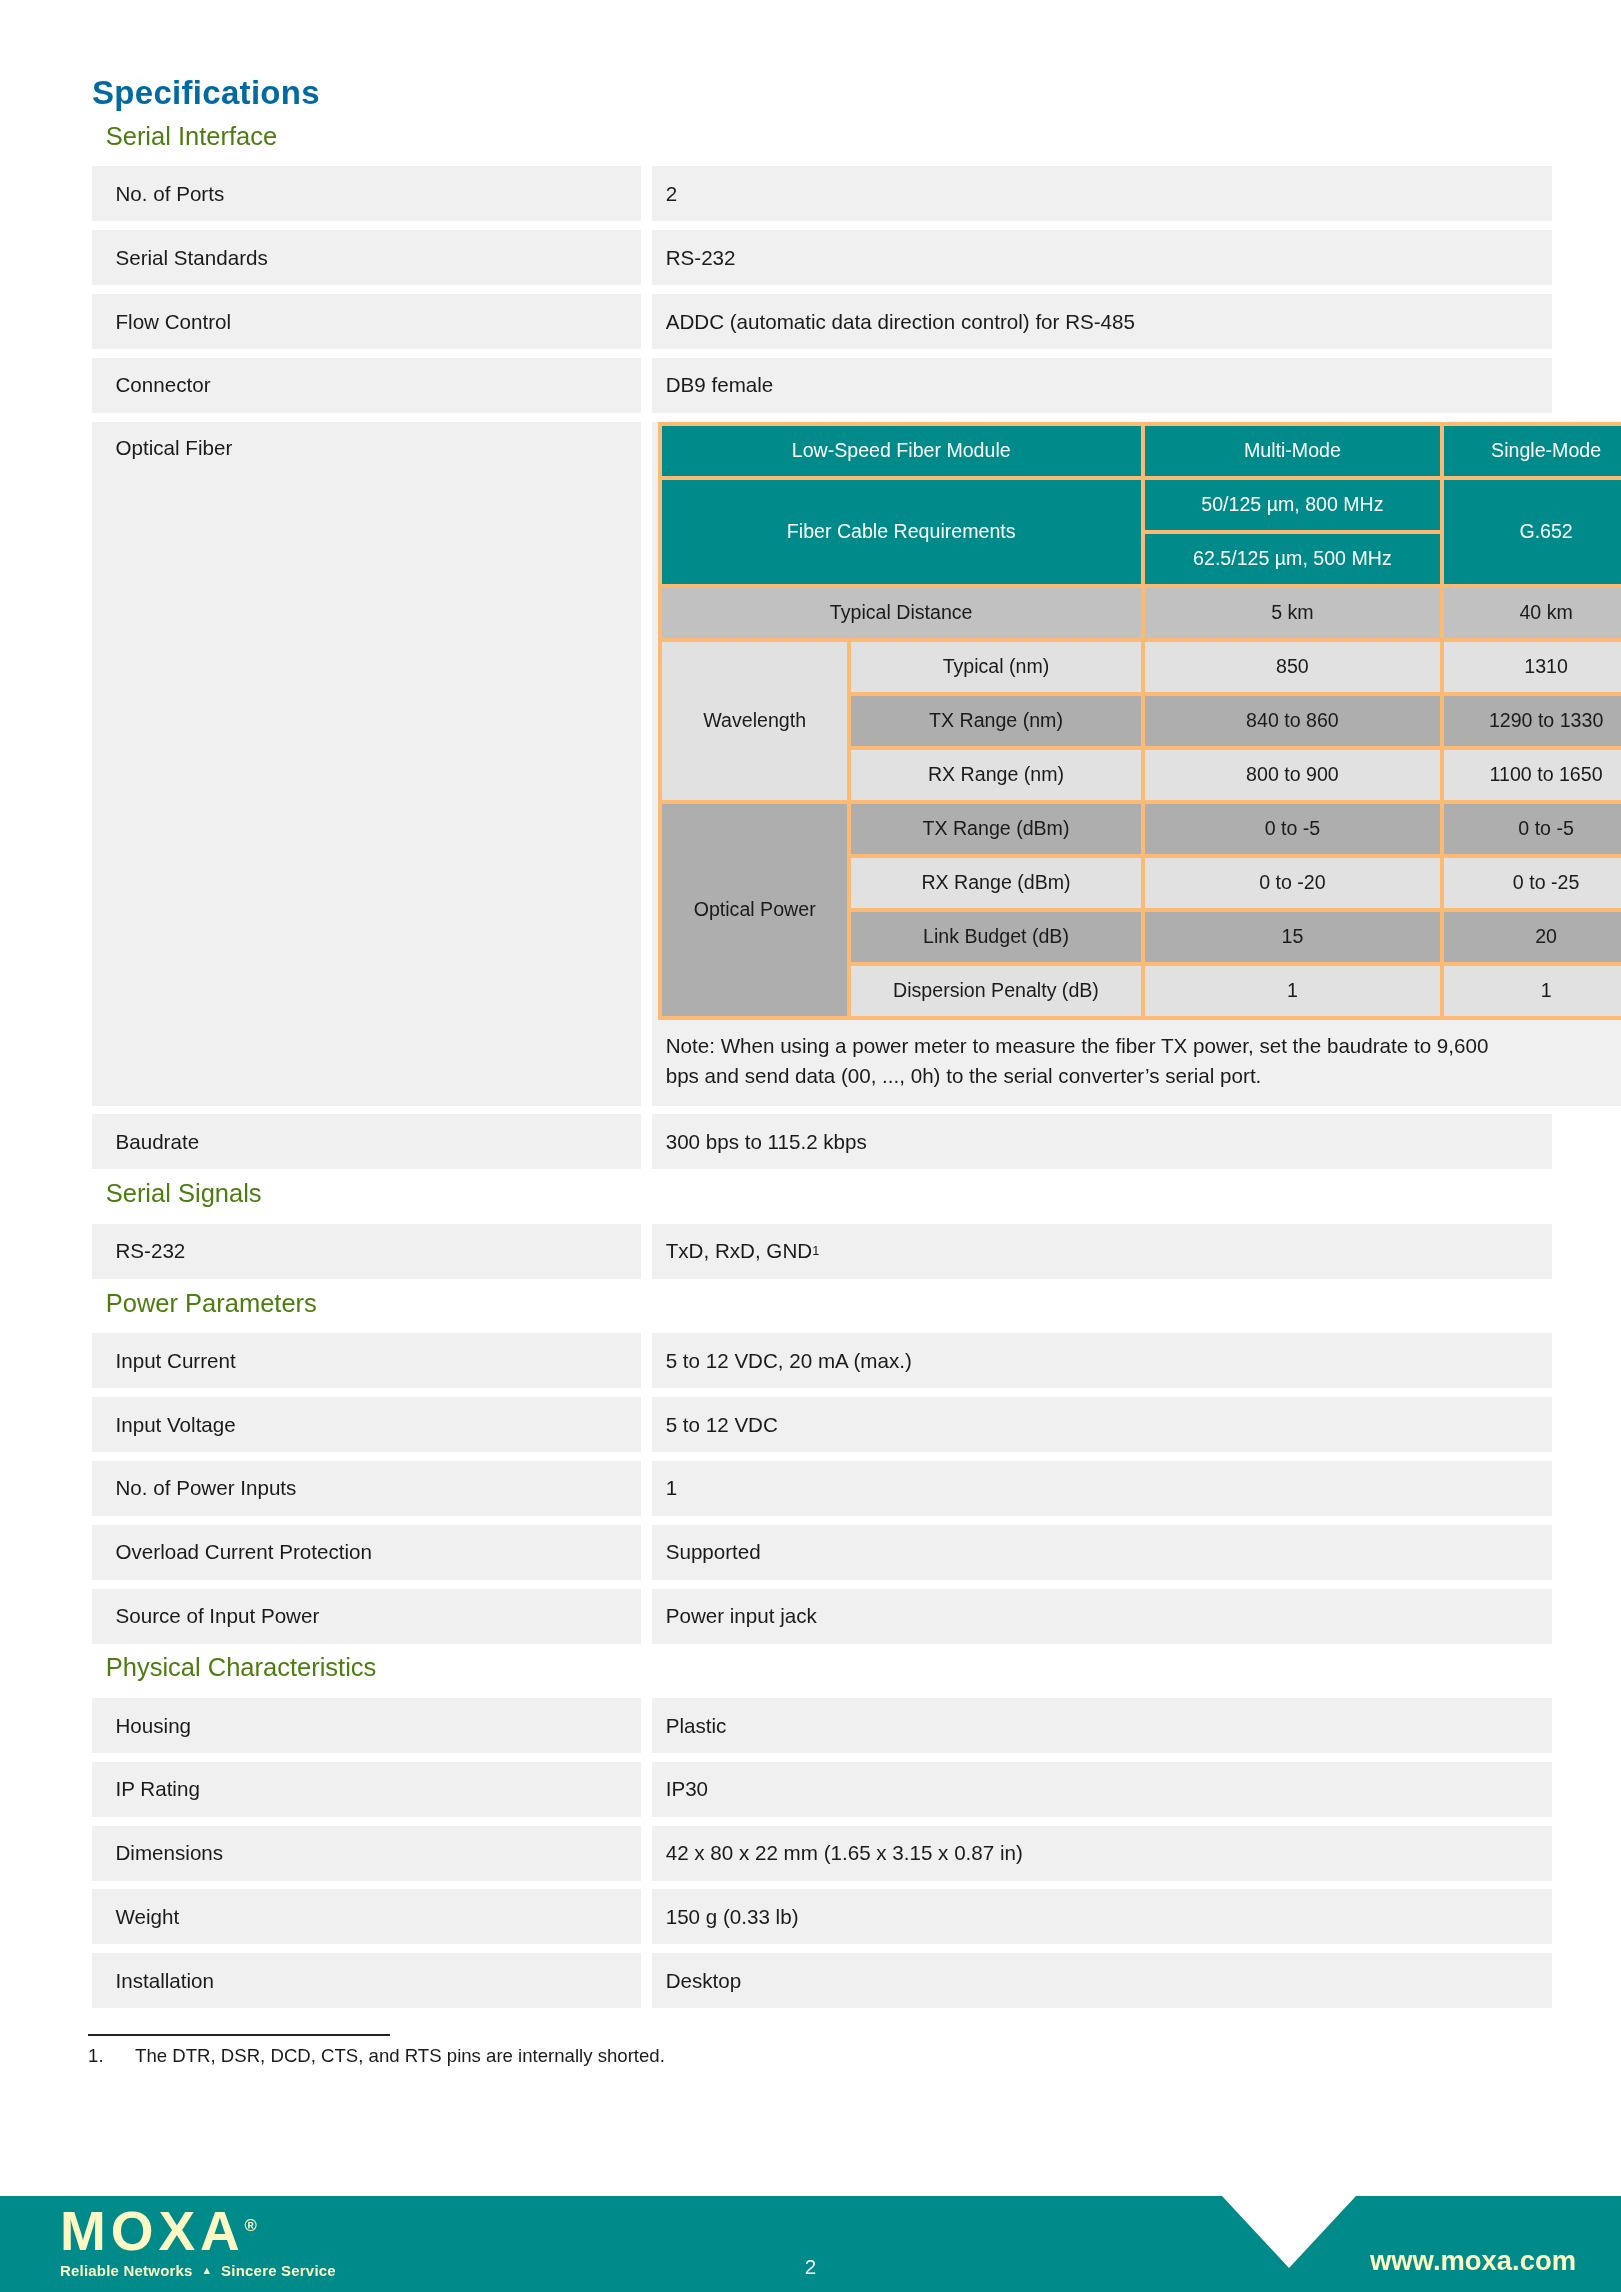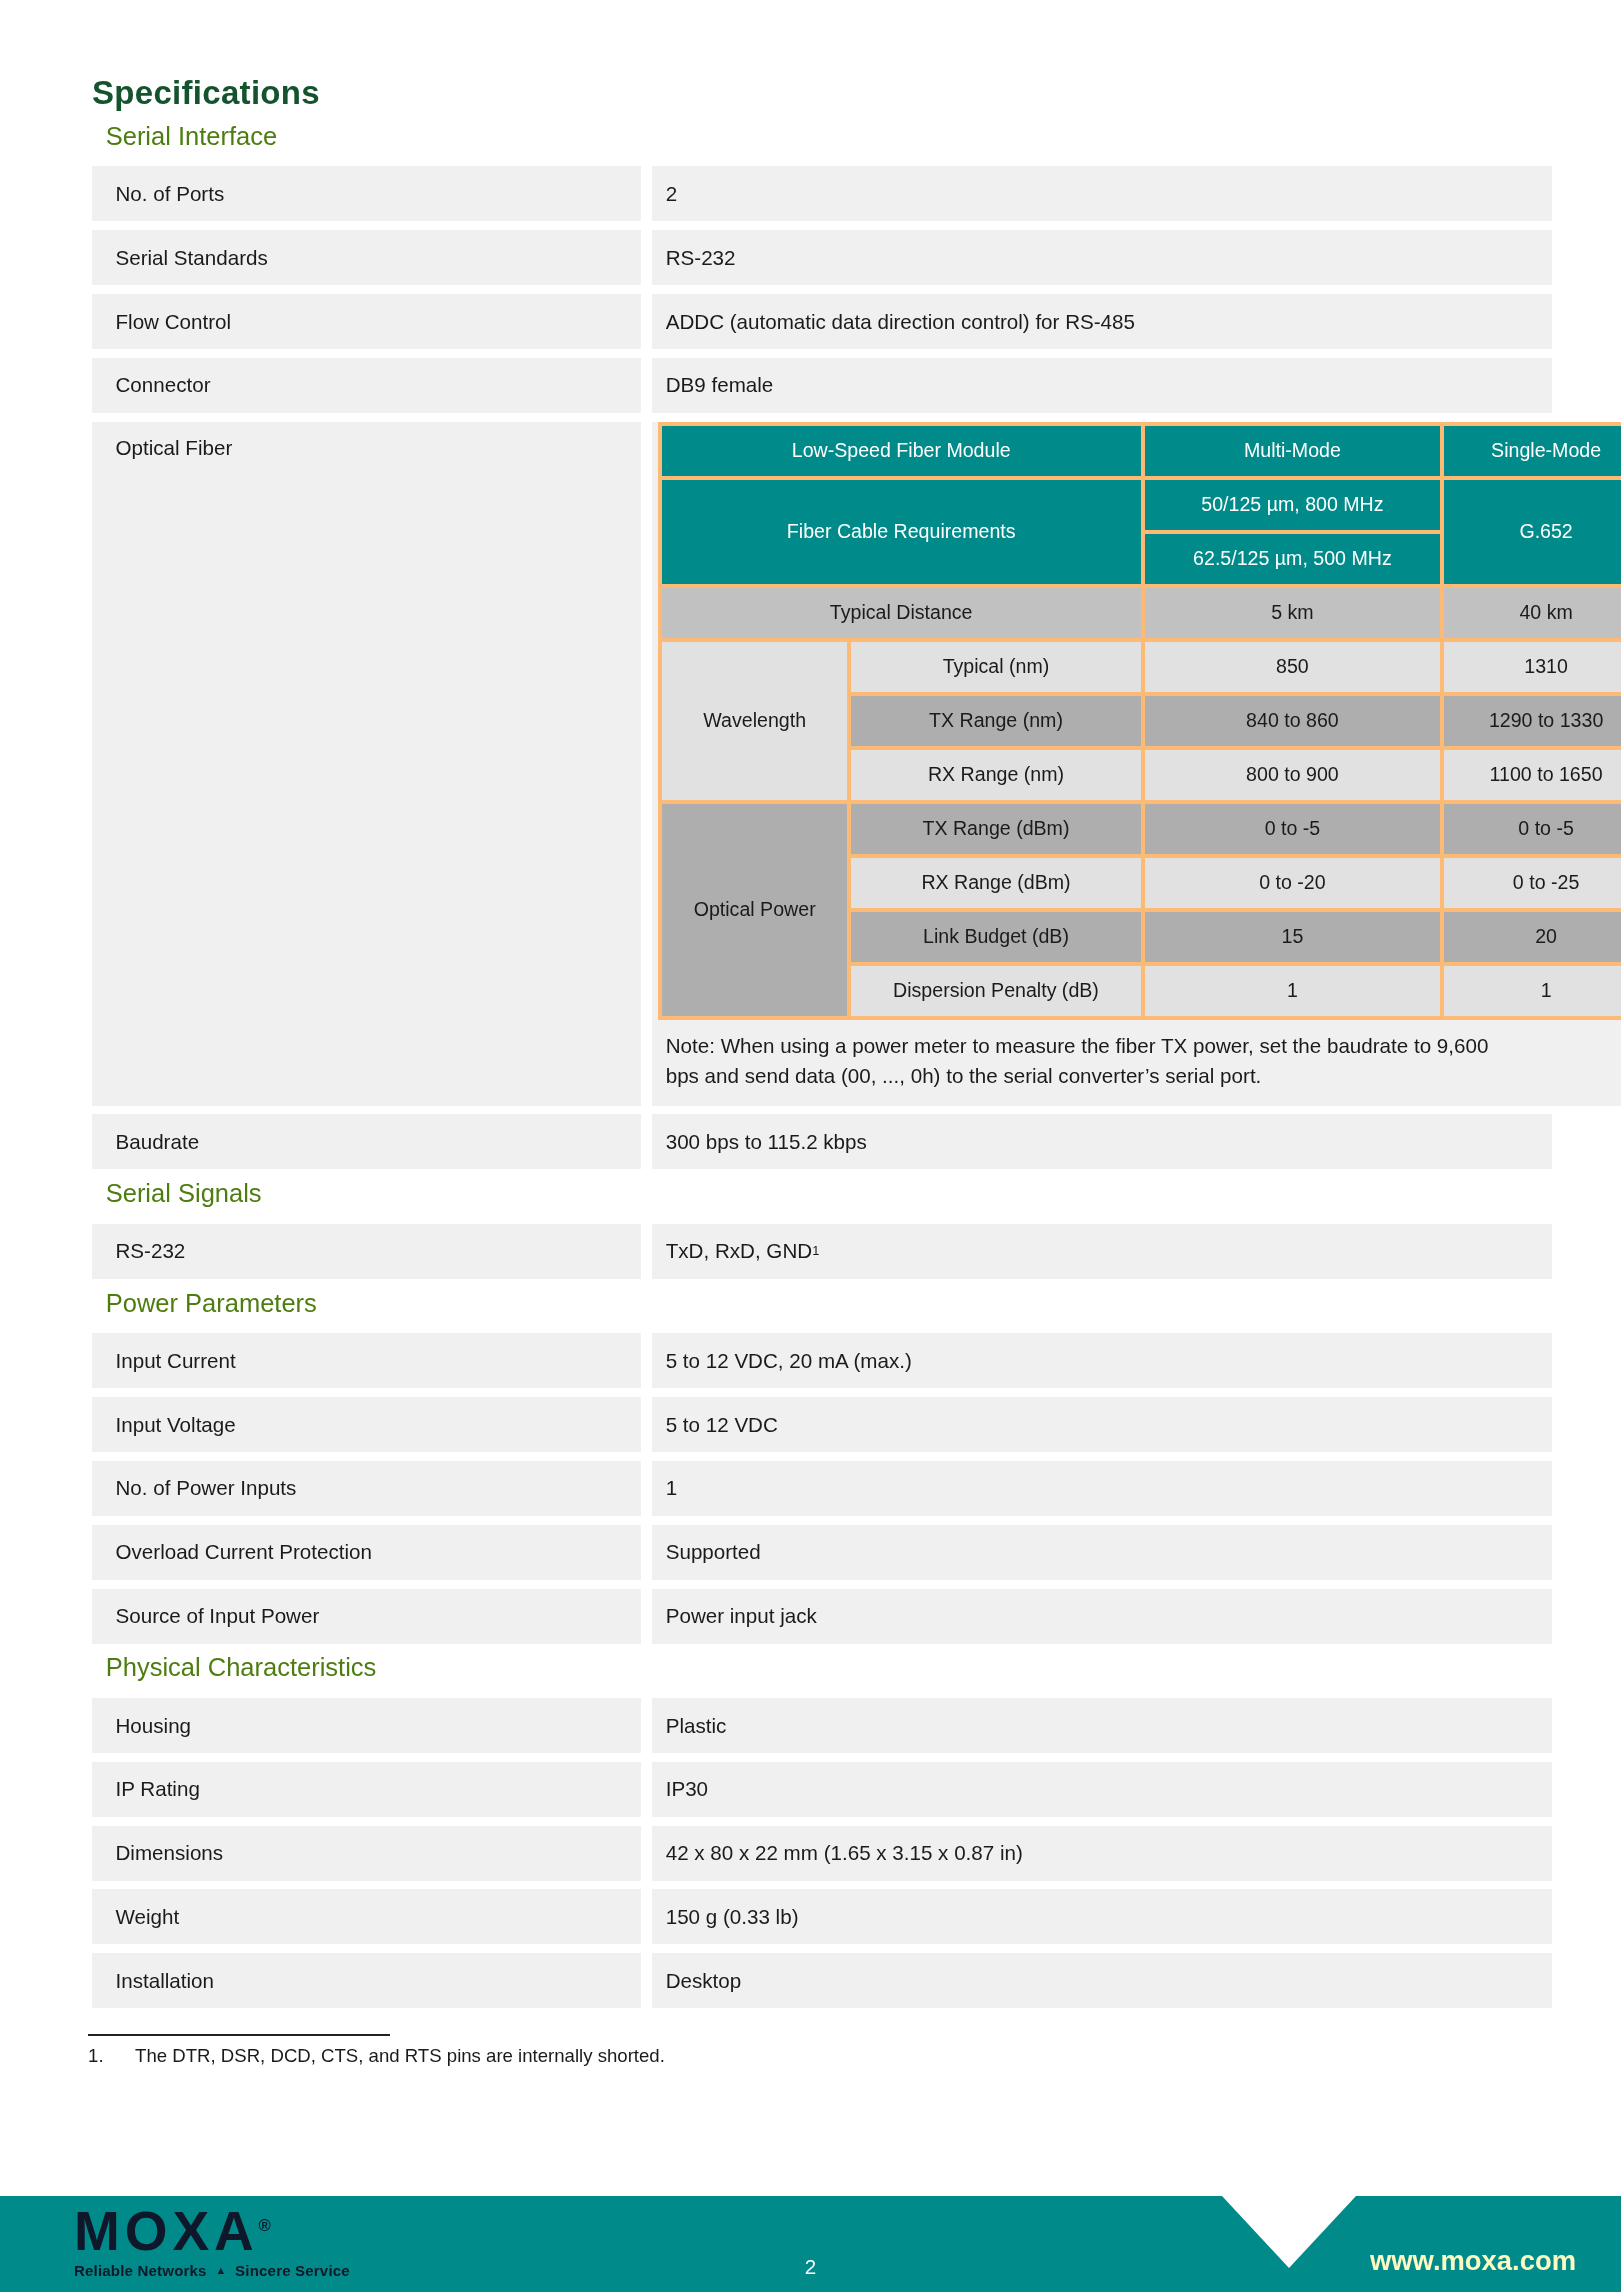--- a/index.html
+++ b/index.html
@@ -10,21 +10,21 @@
     background: #ffffff;
     font-family: "Liberation Sans", sans-serif;
     color: #1b1b1b;
     overflow: hidden;
   }
   .content { position: absolute; left: 92px; top: 0; width: 1460px; }
 
   .page-title {
     margin: 74px 0 3.9px 0;
     font-size: 33px; font-weight: bold;
-    color: #14532d; letter-spacing: 0.3px;
+    color: #0369a1; letter-spacing: 0.3px;
   }
   .section-heading {
     font-size: 25.5px; font-weight: 400;
     margin: 9.8px 0 15.7px 13.7px; color: #4d7c0f;
   }
 
   .spec-row { display: flex; margin-bottom: 8.8px; }
   .label-cell {
     width: 549px; min-height: 55px; flex-shrink: 0;
     background: #f0f0f0; margin-right: 11px;
@@ -72,21 +72,21 @@
     width: 1621px; height: 97px;
     background: #008b8a;
   }
   .footer-notch {
     position: absolute; top: 0; left: 1222px;
     width: 0; height: 0;
     border-left: 67px solid transparent;
     border-right: 67px solid transparent;
     border-top: 72px solid #ffffff;
   }
-  .logo { position: absolute; left: 74px; top: 7.8px; color: #0f172a; }
+  .logo { position: absolute; left: 60px; top: 7.8px; color: #fef9c3; }
   .logo-word {
     font-size: 55px; font-weight: bold; line-height: 1;
     letter-spacing: 4.9px;
   }
   .logo-reg { font-size: 16.7px; vertical-align: super; letter-spacing: 0; }
   .logo-tagline {
     display: flex; align-items: center; gap: 8.8px;
     font-size: 15px; font-weight: bold; margin-top: 2.9px;
     letter-spacing: 0.2px;
   }

